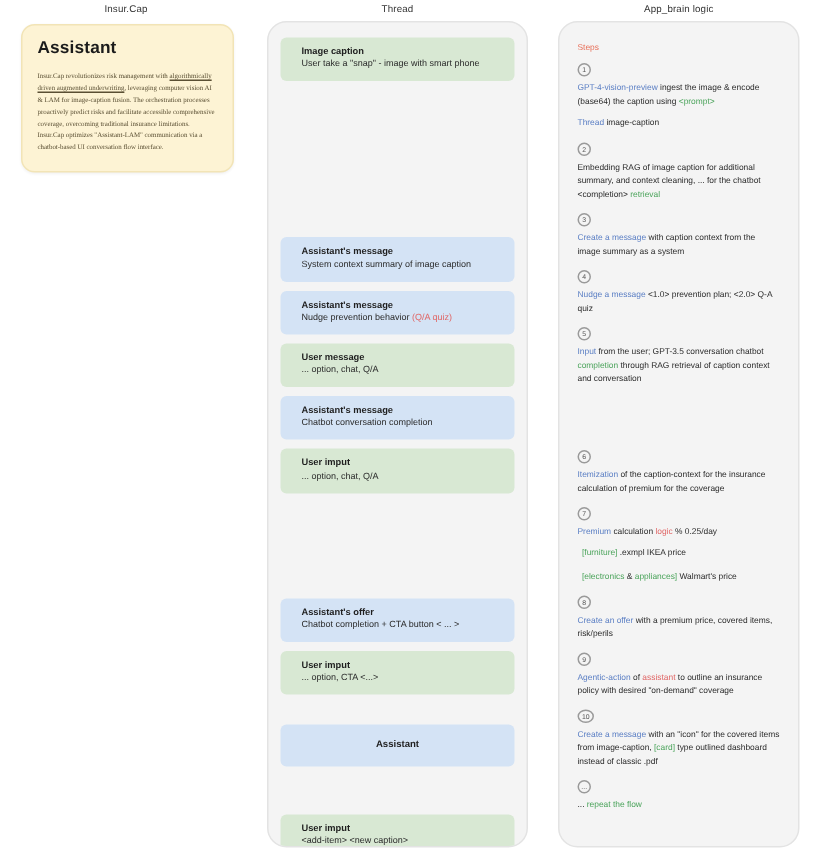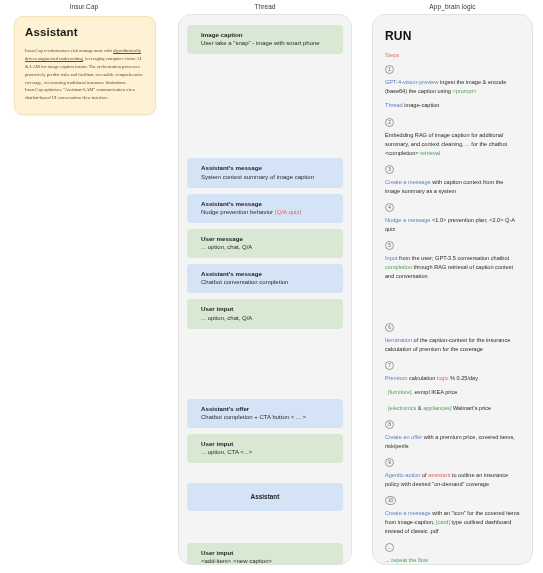--- a/index.html
+++ b/index.html
@@ -227,21 +227,20 @@
       </div>
 
     </div>
   </div>
 
   <div class="col col-brain">
     <div class="col-title">App_brain logic</div>
 
     <div class="panel panel-run">
 
-      <div class="run-title">RUN</div>
       <div class="steps-label">Steps</div>
 
       <div class="step-num">1</div>
       <div class="step-text tight"><span class="blue-t">GPT-4-vision-preview</span><span> ingest the image &amp; encode (base64) the caption using </span><span class="green-t">&lt;prompt&gt;</span></div>
       <div class="gray-note"><span class="blue-t">Thread</span><span> image-caption</span></div>
 
       <div class="step-num">2</div>
       <div class="step-text"><span>Embedding RAG of image caption for additional summary, and context cleaning, ... for the chatbot &lt;completion&gt; </span><span class="green-t">retrieval</span></div>
 
       <div class="step-num">3</div>

